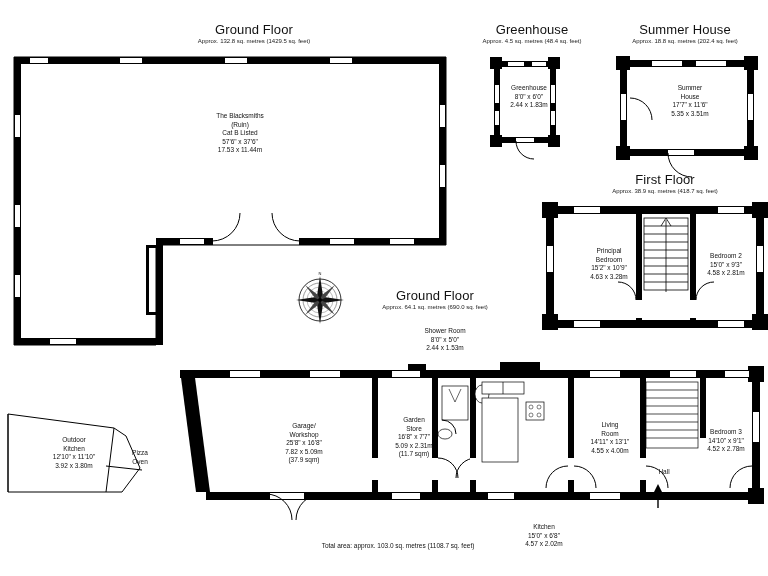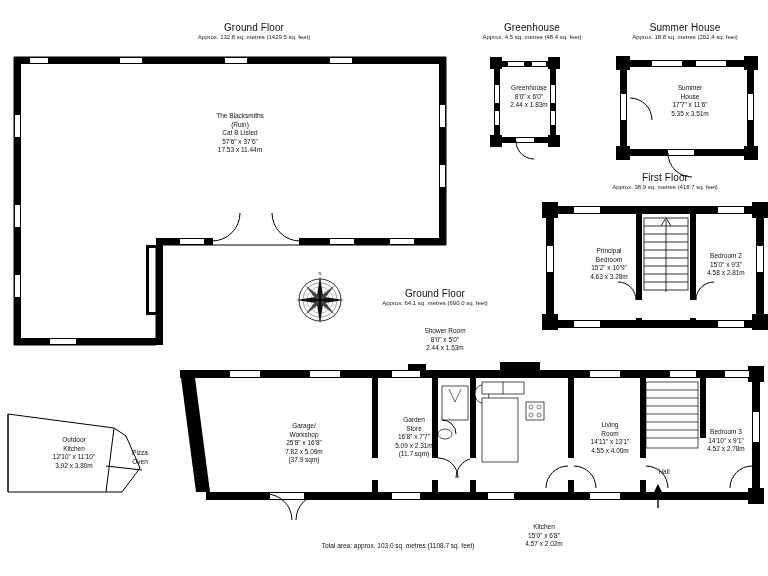--- a/index.html
+++ b/index.html
@@ -1,21 +1,21 @@
 <!DOCTYPE html>
 <html><head>
 <meta charset="utf-8">
 <style>
   html,body{margin:0;padding:0;background:#ffffff;}
   body{width:768px;height:576px;position:relative;overflow:hidden;
        font-family:"Liberation Sans","DejaVu Sans",sans-serif;color:#1a1a1a;}
   .stage{position:absolute;left:0;top:0;width:768px;height:576px;}
   .abs{position:absolute;}
   
-  .sect-title{font-size:10px;text-align:center;letter-spacing:.1px;color:#111;}
+  .sect-title{font-size:13px;text-align:center;letter-spacing:.1px;color:#111;}
   .sect-sub{font-size:6px;text-align:center;color:#222;margin-top:1px;}
   .room-lbl{font-size:6.5px;line-height:8.5px;text-align:center;color:#111;white-space:nowrap;}
   .room-lbl .nm{display:block;}
   .total{font-size:6.5px;text-align:center;color:#111;}
   svg{display:block;overflow:visible;}
 </style>
 </head>
 <body>
 
 <div class="stage">

